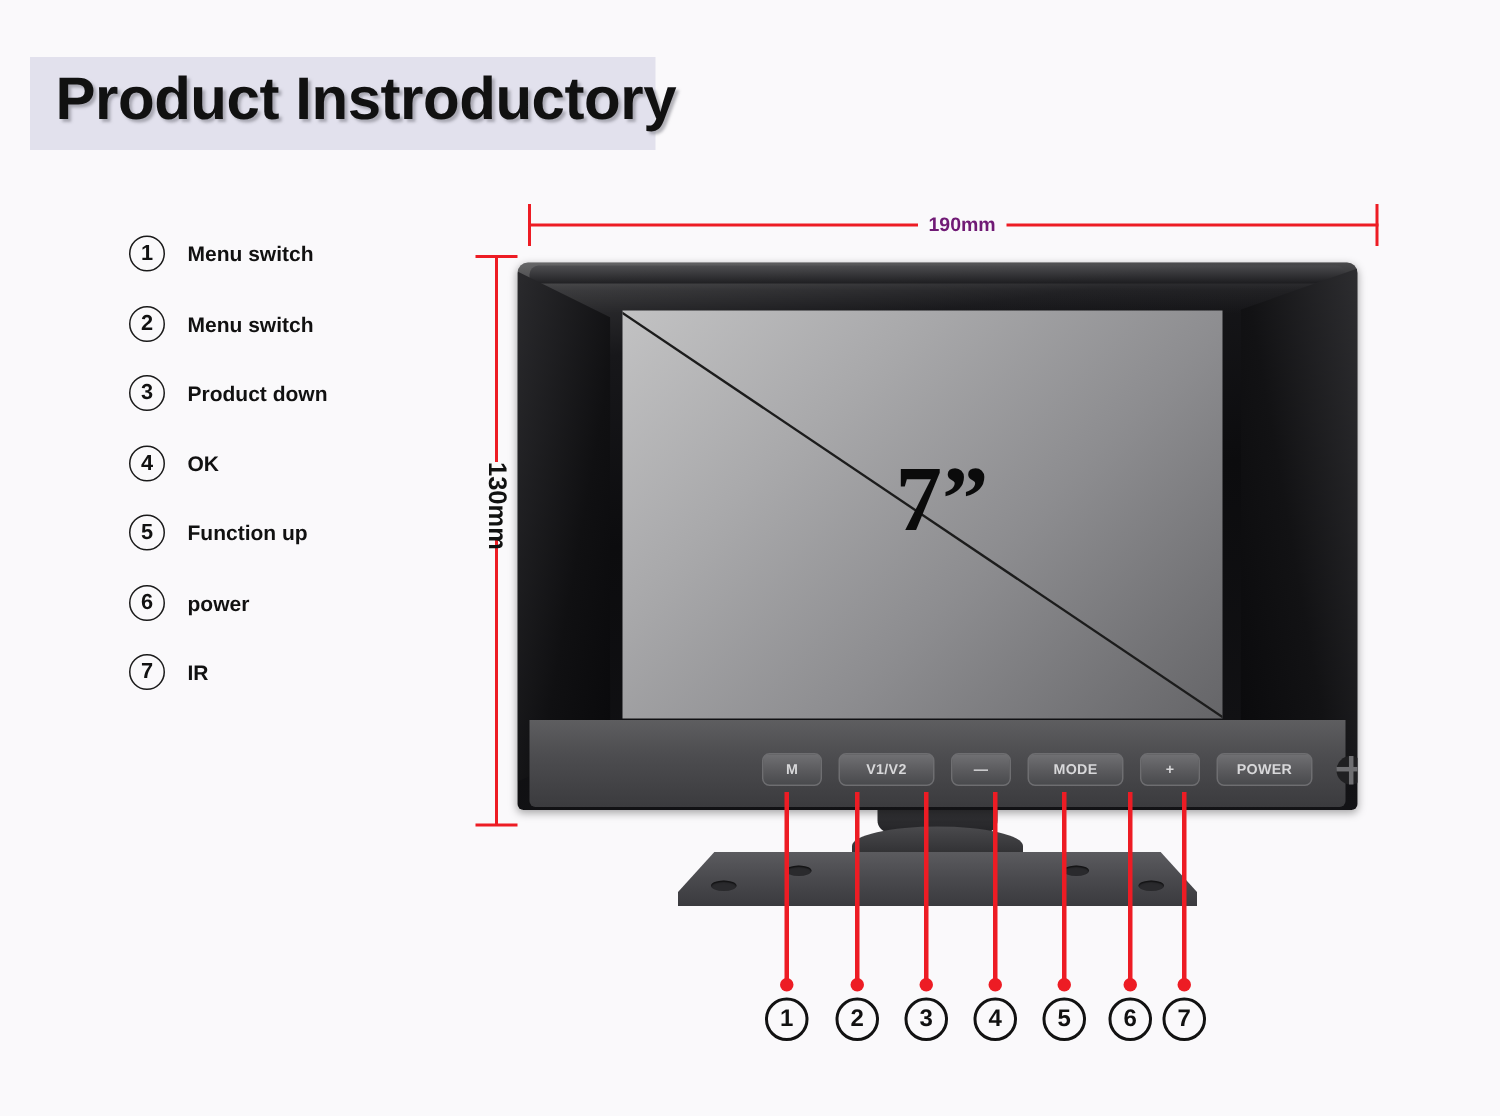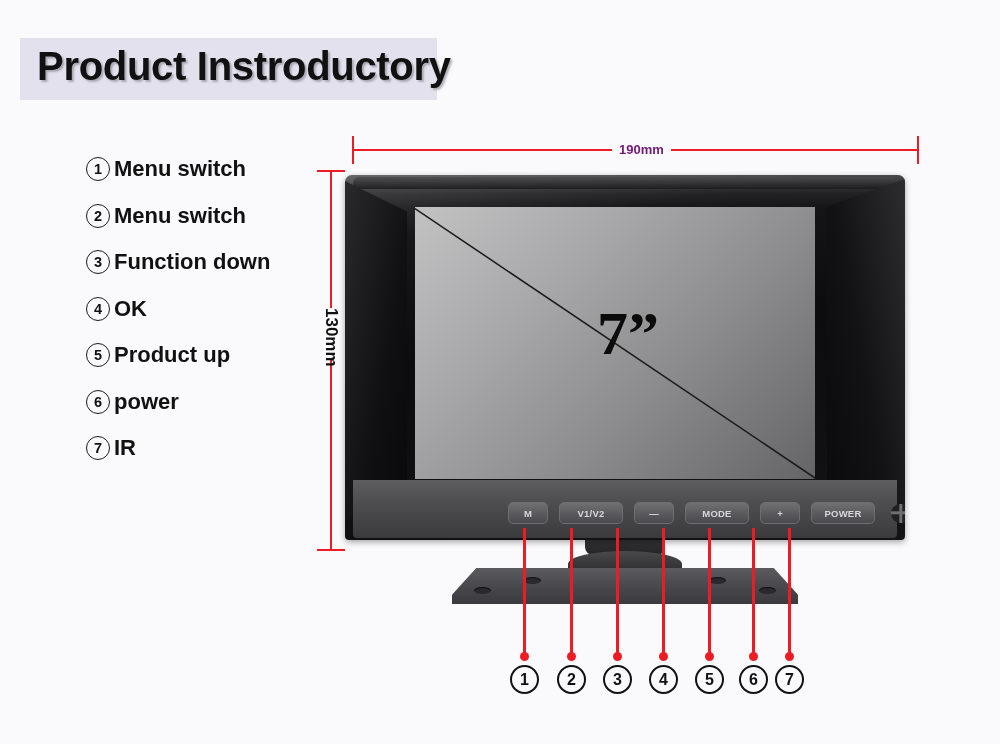--- a/index.html
+++ b/index.html
@@ -65,22 +65,22 @@
     border-radius: 50%;
     display: flex;
     align-items: center;
     justify-content: center;
     font-size: 14.5px;
     font-weight: 600;
     color: #111;
     box-sizing: border-box;
   }
   .legend-label {
-    margin-left: 4px;
-    font-size: 22px;
+    margin-left: 15px;
+    font-size: 14px;
     font-weight: bold;
     color: #111;
     white-space: nowrap;
   }
 
   
   .dim-line-h {
     position: absolute;
     left: 352px;
     top: 149px;
@@ -355,29 +355,29 @@
     <div class="legend-row">
       <div class="legend-num">1</div>
       <div class="legend-label">Menu  switch</div>
     </div>
     <div class="legend-row">
       <div class="legend-num">2</div>
       <div class="legend-label">Menu switch</div>
     </div>
     <div class="legend-row">
       <div class="legend-num">3</div>
-      <div class="legend-label">Function  down</div>
+      <div class="legend-label">Product  down</div>
     </div>
     <div class="legend-row">
       <div class="legend-num">4</div>
       <div class="legend-label">OK</div>
     </div>
     <div class="legend-row">
       <div class="legend-num">5</div>
-      <div class="legend-label">Product  up</div>
+      <div class="legend-label">Function  up</div>
     </div>
     <div class="legend-row">
       <div class="legend-num">6</div>
       <div class="legend-label">power</div>
     </div>
     <div class="legend-row">
       <div class="legend-num">7</div>
       <div class="legend-label">IR</div>
     </div>
   </div>

